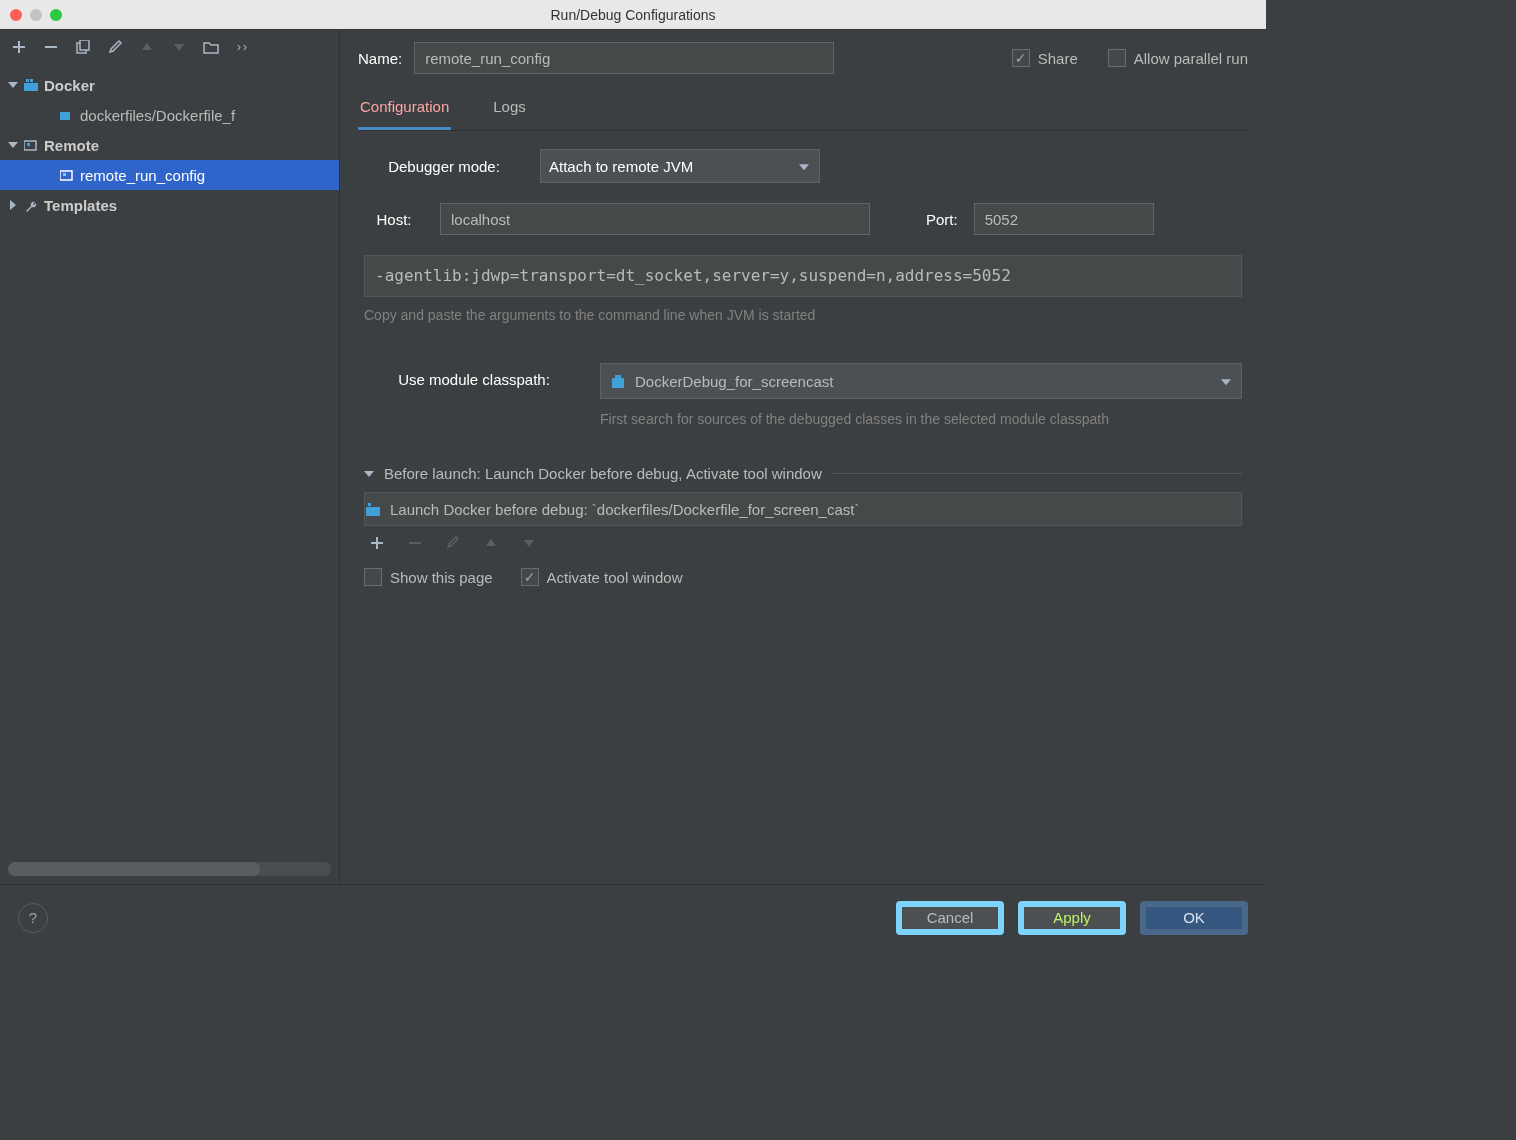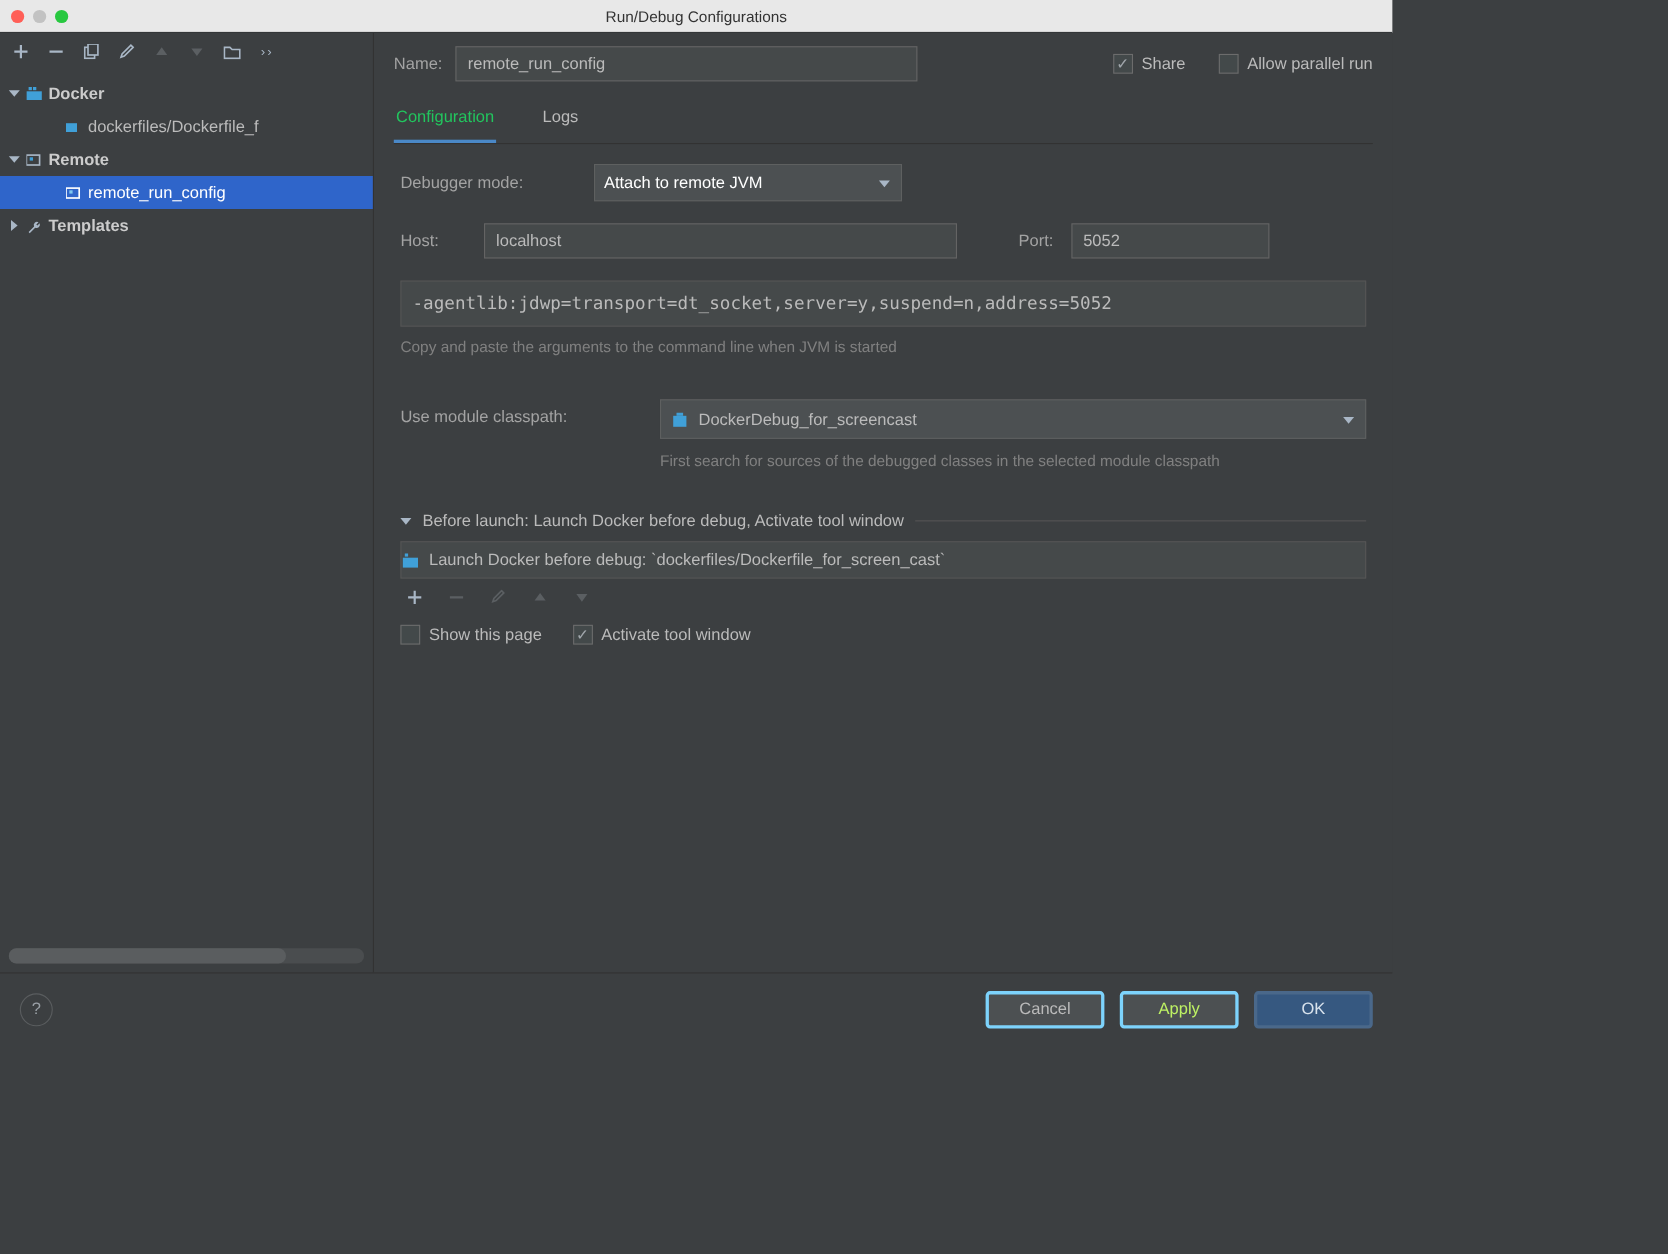--- a/index.html
+++ b/index.html
@@ -91,40 +91,40 @@
 .scrollbar-thumb { height:100%; width:78%; background:#5a5d5f; border-radius:7px; }
 
 .right-panel {
   flex: 1;
   display: flex;
   flex-direction: column;
   padding: 12px 18px 0 18px;
   min-width: 0;
 }
 .row { display: flex; align-items: center; gap: 12px; }
-.label { color: #a3a3a3; }
+.label { color: #ffffff; text-align: center; }
 .input {
   background: #45494a;
   border: 1px solid #646464;
   color: #bbbbbb;
   height: 32px;
   padding: 0 10px;
   font-size: 15px;
 }
 .top-row { margin-bottom: 18px; }
 .checkbox {
   width:18px; height:18px; border:1px solid #6c6c6c; display:inline-flex;
   align-items:center; justify-content:center; background:#43494a;
 }
 .checkbox.checked::after {
   content:"✓"; color:#a0a6ab; font-size:14px; line-height:1;
 }
 .tabs { display:flex; gap: 40px; border-bottom:1px solid #323232; margin-bottom: 18px; }
 .tab { padding: 6px 2px 12px 2px; cursor:pointer; color:#bbbbbb; }
-.tab.active { color:#22c55e; border-bottom: 3px solid #4a88c7; }
+.tab.active { color:#fca5a5; border-bottom: 3px solid #4a88c7; }
 .config-body { padding: 0 6px; flex:1; overflow:auto; }
 .form-row { display:flex; align-items:center; gap: 16px; margin-bottom: 20px; }
 .select {
   background:#4c5052;border:1px solid #5e6060;height:34px;
   display:flex;align-items:center;padding:0 30px 0 8px;position:relative;
   color:#ffffff; cursor:pointer; min-width:100px;
 }
 .select::after {
   content:""; position:absolute; right:10px; top:50%; transform:translateY(-30%);
   border-left:5px solid transparent;border-right:5px solid transparent;
@@ -161,21 +161,21 @@
 .footer {
   height: 66px; border-top:1px solid #323232; display:flex;
   align-items:center; justify-content:space-between; padding:0 18px;
 }
 .help-btn {
   width:30px;height:30px;border:1px solid #5a5d5f;border-radius:50%;
   display:flex;align-items:center;justify-content:center;color:#9aa0a6;cursor:pointer;
 }
 .btn-row { display:flex; gap:14px; }
 .btn {
-  height:34px; min-width:108px; border:3px solid #7dd3fc; background:#4c5052;
+  height:34px; min-width:108px; border:6px solid #7dd3fc; background:#4c5052;
   color:#bbbbbb; display:flex; align-items:center; justify-content:center;
   border-radius:4px; cursor:pointer; font-size:15px;
 }
 .btn.disabled { color:#bef264; }
 .btn.primary { background:#365880; border-color:#4a688a; color:#d8e2ec; }
 svg { display:block; }
 </style>
 </head>
 <body>
 

